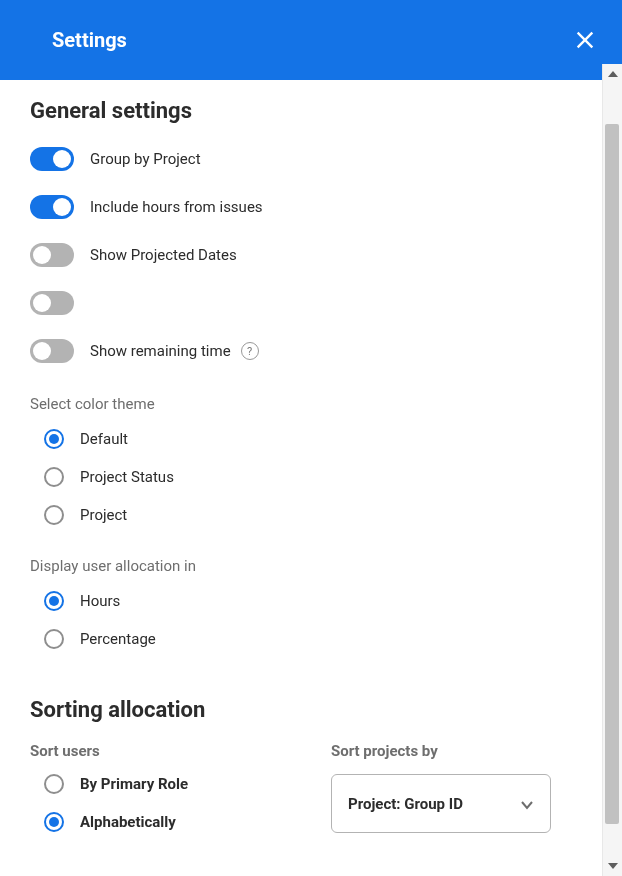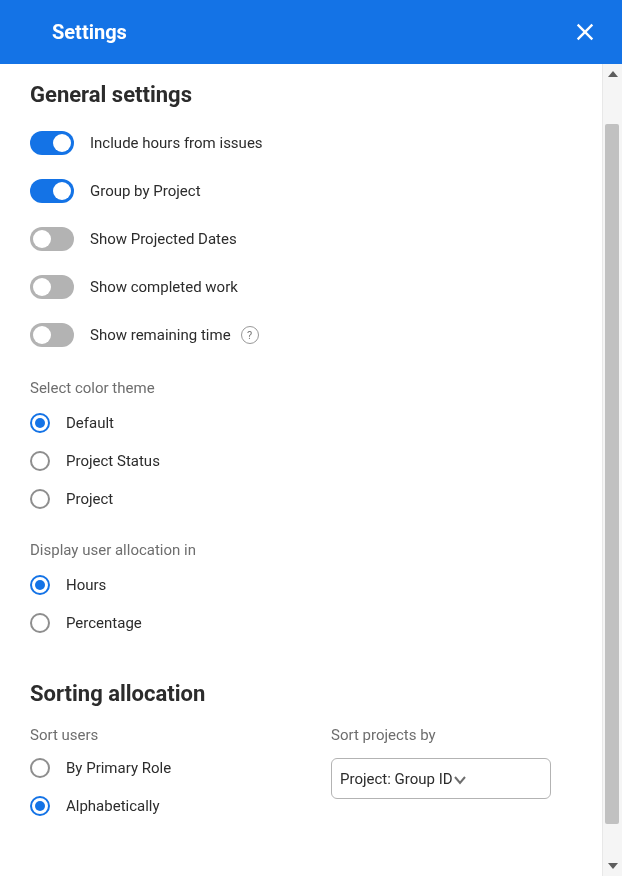--- a/index.html
+++ b/index.html
@@ -10,21 +10,21 @@
     body {
       font-family: -apple-system, BlinkMacSystemFont, 'Segoe UI', Roboto, Arial, sans-serif;
       width: 622px;
       height: 876px;
       overflow: hidden;
       background: #fff;
       position: relative;
     }
     .header {
       background: #1473e6;
-      height: 64px;
+      height: 80px;
       display: flex;
       align-items: center;
       justify-content: space-between;
       padding: 0 26px 0 52px;
     }
     .header-title {
       color: #fff;
       font-size: 20px;
       font-weight: 700;
     }
@@ -111,20 +111,21 @@
       font-size: 15px;
       color: #6e6e6e;
       margin-top: 32px;
       margin-bottom: 16px;
     }
     .radio-row {
       display: flex;
       align-items: center;
       margin-bottom: 18px;
       cursor: pointer;
+      margin-left: 14px;
     }
     .radio {
       width: 20px;
       height: 20px;
       border: 2px solid #8e8e8e;
       border-radius: 50%;
       margin-right: 16px;
       display: flex;
       align-items: center;
       justify-content: center;
@@ -146,37 +147,38 @@
       font-size: 15px;
       color: #2c2c2c;
     }
     .section-title.sorting {
       margin-top: 48px;
       margin-bottom: 20px;
     }
     .sort-columns {
       display: flex;
       gap: 60px;
+      font-weight: bold;
     }
     .sort-col {
       flex: 1;
     }
     .sort-label {
       font-size: 15px;
       color: #6e6e6e;
       margin-bottom: 14px;
     }
     .select-box {
       border: 1px solid #b3b3b3;
       border-radius: 6px;
-      height: 41px;
-      display: flex;
-      align-items: center;
-      justify-content: flex-start;
-      padding: 0 8px;
+      height: 59px;
+      display: flex;
+      align-items: center;
+      justify-content: space-between;
+      padding: 0 16px;
       cursor: pointer;
       width: 220px;
     }
     .select-value {
       font-size: 15px;
       color: #2c2c2c;
     }
     .chevron-down {
       width: 14px;
       height: 14px;
@@ -244,42 +246,41 @@
 
 <div class="scroll-container">
   <div class="content">
 
     <div class="section-title">General settings</div>
 
     <div class="toggle-row">
       <div class="toggle on">
           <div class="toggle-knob"></div>
         </div>
+      <div class="toggle-label">Group by Project</div>
+    </div>
+
+    <div class="toggle-row">
+      <div class="toggle on">
+          <div class="toggle-knob"></div>
+        </div>
       <div class="toggle-label">Include hours from issues</div>
     </div>
 
     <div class="toggle-row">
-      <div class="toggle on">
-          <div class="toggle-knob"></div>
-        </div>
-      <div class="toggle-label">Group by Project</div>
-    </div>
-
-    <div class="toggle-row">
       <div class="toggle off">
           <div class="toggle-knob"></div>
         </div>
       <div class="toggle-label">Show Projected Dates</div>
     </div>
 
     <div class="toggle-row">
       <div class="toggle off">
           <div class="toggle-knob"></div>
         </div>
-      <div class="toggle-label">Show completed work</div>
     </div>
 
     <div class="toggle-row">
       <div class="toggle off">
           <div class="toggle-knob"></div>
         </div>
       <div class="toggle-label">Show remaining time</div>
       <div class="help-icon">?</div>
     </div>
 

